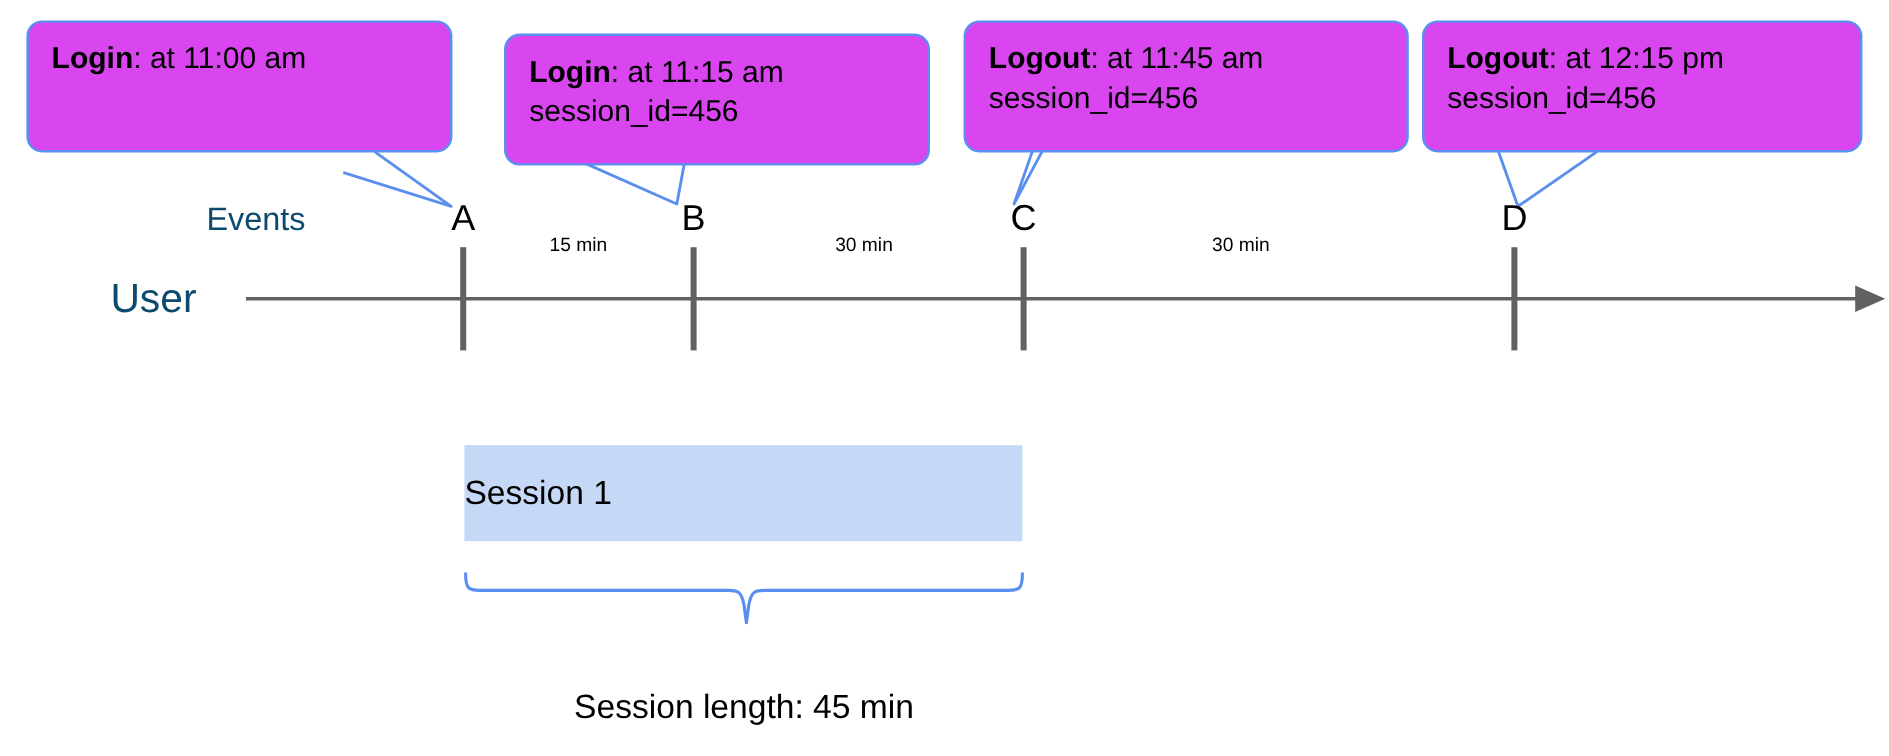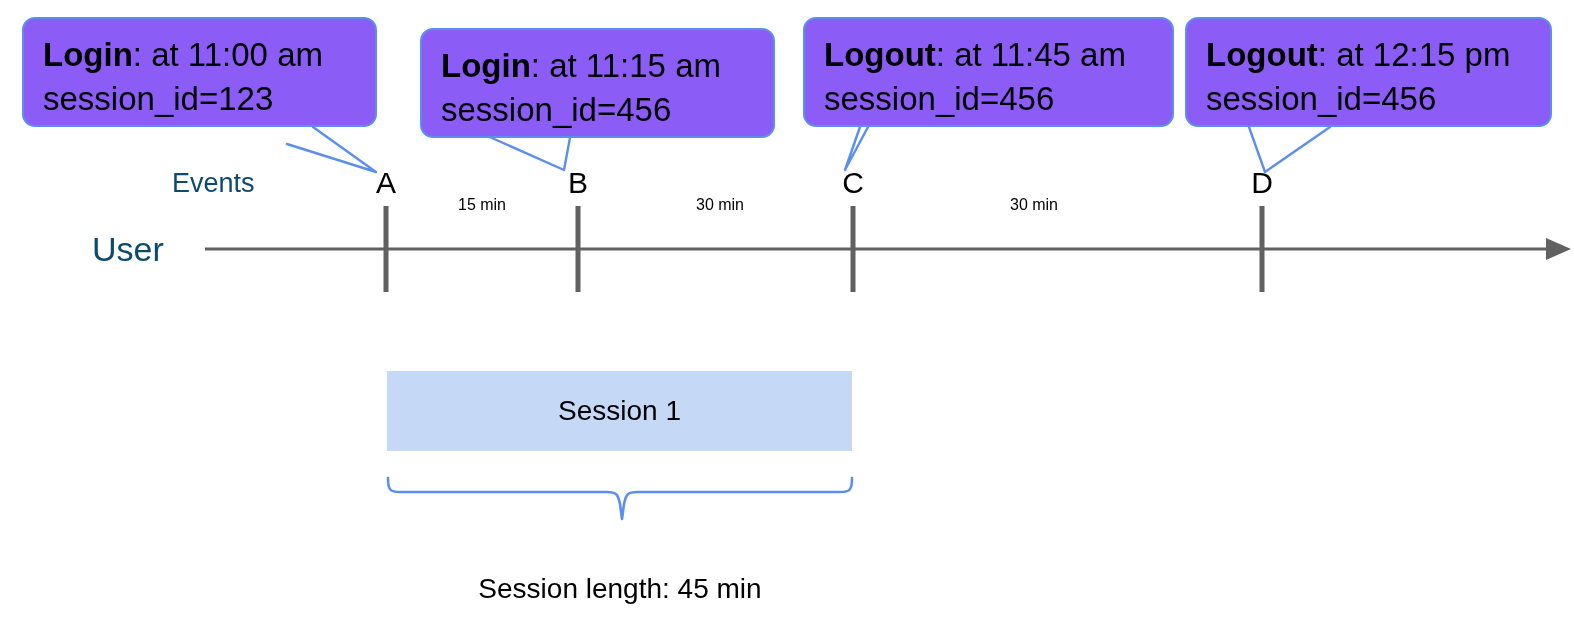--- a/index.html
+++ b/index.html
@@ -18,23 +18,23 @@
     overflow: hidden;
     background: #ffffff;
   }
 
   
   .callout {
     position: absolute;
     box-sizing: border-box;
     border: 2px solid #5b8fef;
     border-radius: 13px;
-    background: #8b5cf6;
+    background: #d946ef;
     padding: 14px 17px 12px 19px;
-    font-size: 33px;
+    font-size: 25px;
     line-height: 1.32;
     color: #000000;
     white-space: nowrap;
     z-index: 3;
   }
   .callout .evt {
     font-weight: bold;
   }
   .callout .line2 {
     display: block;
@@ -102,21 +102,20 @@
     z-index: 3;
   }
 
   
   #session-bar {
     position: absolute;
     background: #c5d9f7;
     z-index: 3;
     display: flex;
     align-items: center;
-    justify-content: center;
   }
   #session-bar .bar-label {
     font-size: 28px;
     color: #000000;
     white-space: nowrap;
   }
 
   
   #session-caption {
     position: absolute;
@@ -129,21 +128,20 @@
   }
 </style>
 </head>
 <body>
 
 <div id="stage">
 
   <div class="callout" style="left:22px; top:17px; width:355px; height:110px;">
     <span class="evt">Login</span><span>:</span>
     <span>at 11:00 am</span>
-    <span class="line2">session_id=123</span>
   </div>
 
   <div class="callout" style="left:420px; top:17px; width:355px; height:110px;margin-top:11px;">
     <span class="evt">Login</span><span>:</span>
     <span>at 11:15 am</span>
     <span class="line2">session_id=456</span>
   </div>
 
   <div class="callout" style="left:803px; top:17px; width:371px; height:110px;">
     <span class="evt">Logout</span><span>:</span>

